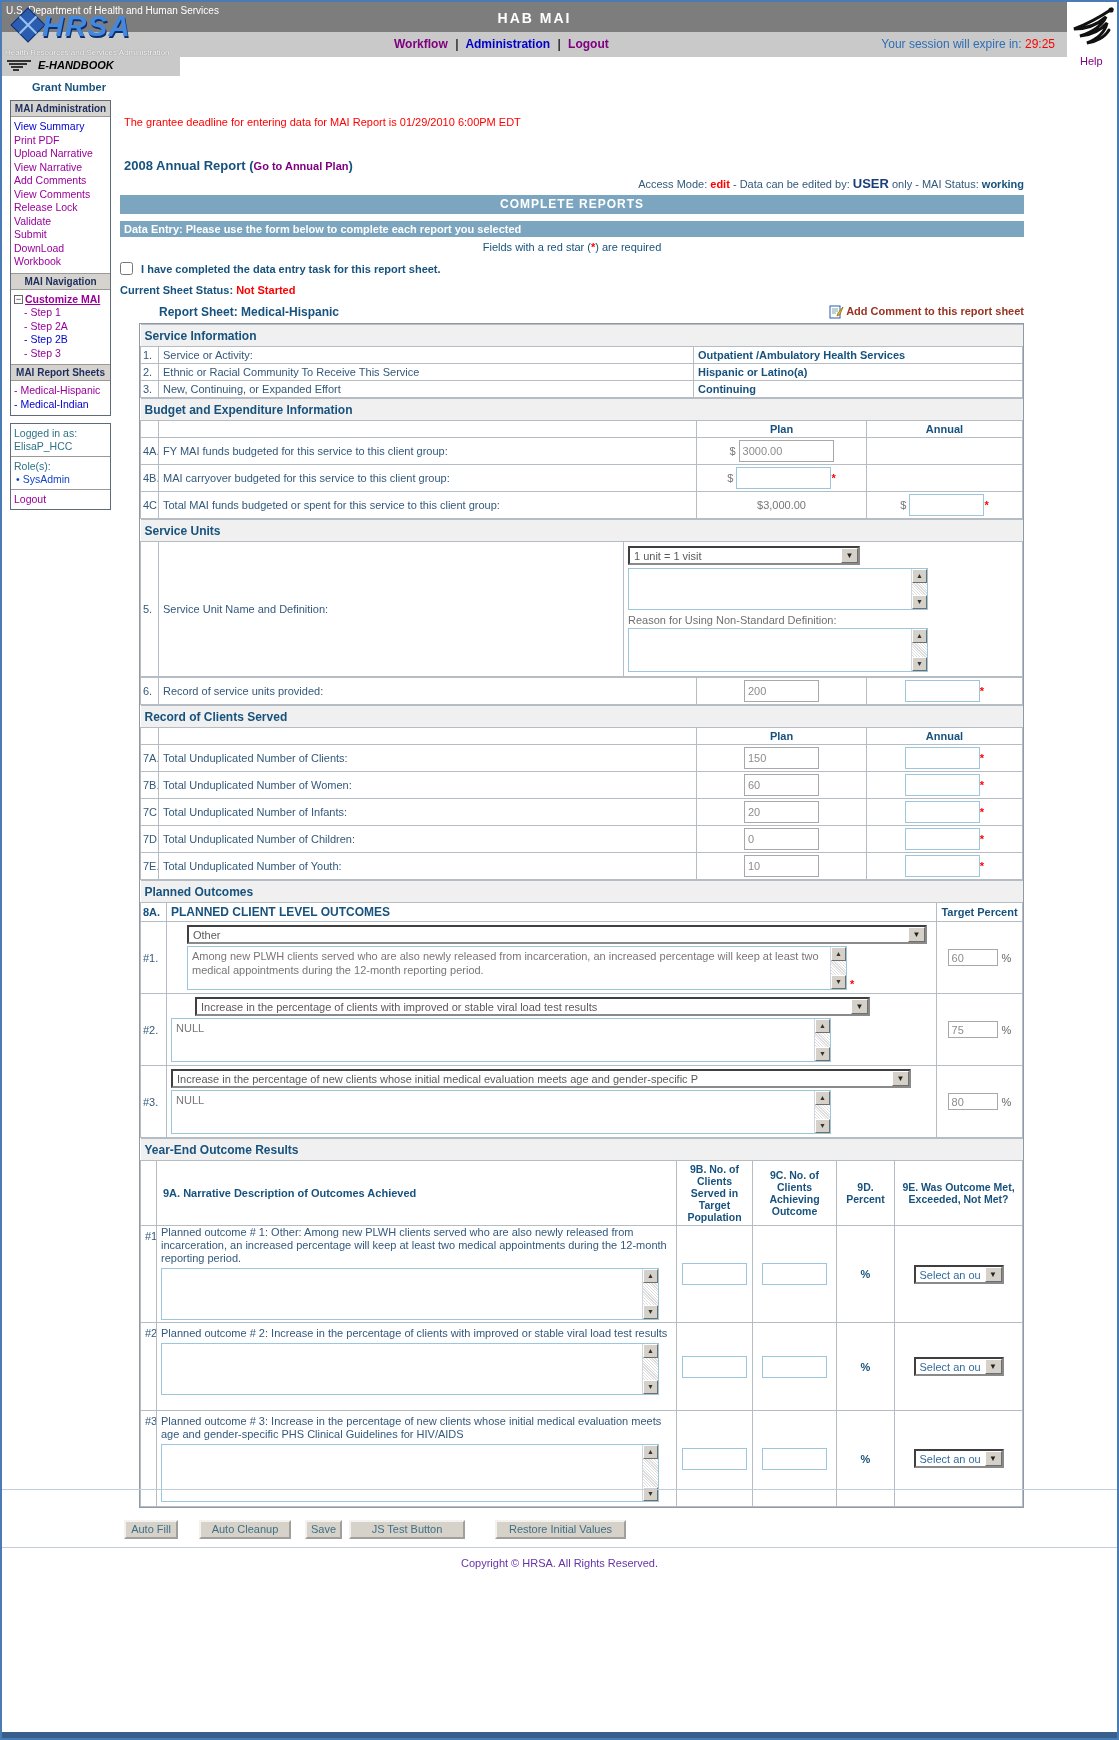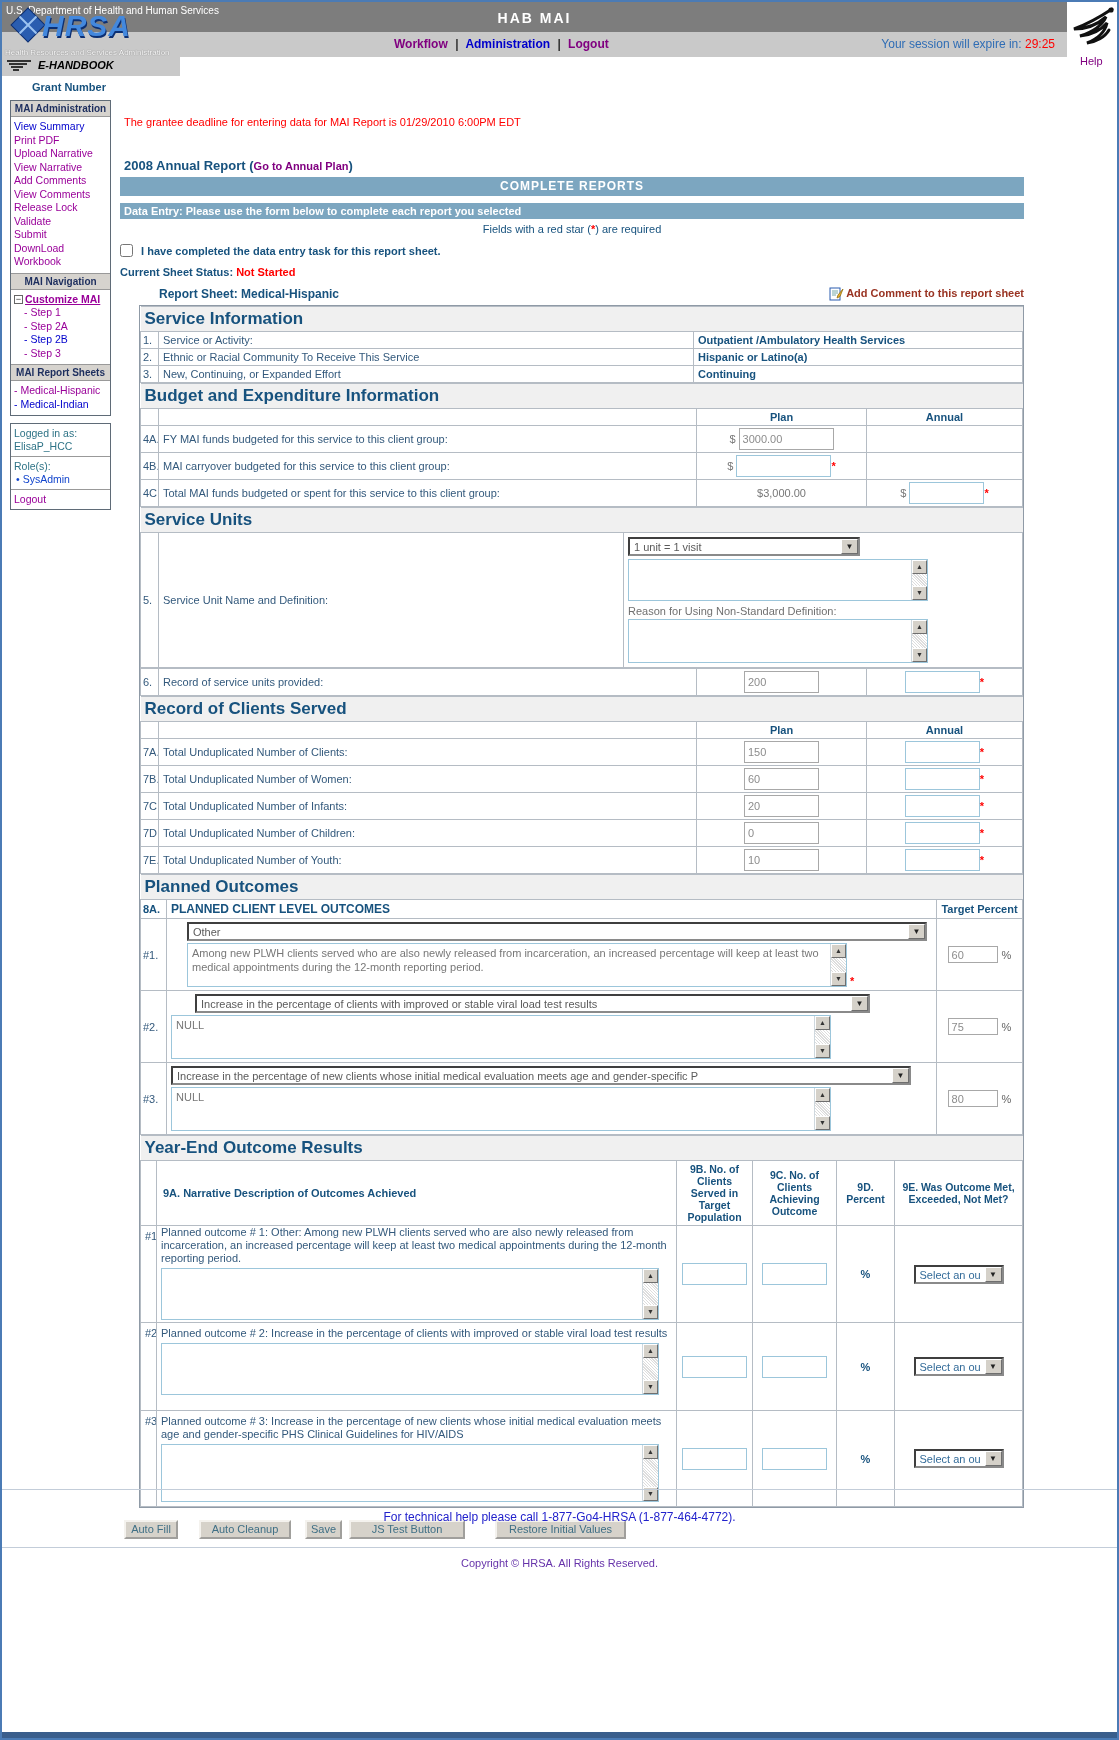--- a/index.html
+++ b/index.html
@@ -66,21 +66,21 @@
   .statusrow .sv { color:#ff0000; }
   .sheetrow { margin:8px 0 0 19px; width:885px; display:flex; justify-content:space-between; align-items:flex-end; }
   .sheettitle { margin-left:20px; font-size:12px; font-weight:bold; color:#17527e; }
   .addcomment { font-size:11px; font-weight:bold; color:#993322; cursor:pointer; }
   .addcomment svg { vertical-align:-4px; margin-right:2px; }
 
   
   .rtable { margin:4px 0 0 19px; width:885px; border:1px solid #8f9aa6; background:#fff; }
   table { border-collapse:collapse; width:100%; table-layout:fixed; }
   td { border:1px solid #b5bcc4; font-size:11px; padding:2px 4px; color:#33597c; overflow:hidden; }
-  tr.sect td { background:#f0f0f0; color:#17527e; font-weight:bold; font-size:17px; height:22px; border-left:none; border-right:none; padding-left:4px; }
+  tr.sect td { background:#f0f0f0; color:#17527e; font-weight:bold; font-size:12px; height:22px; border-left:none; border-right:none; padding-left:4px; }
   td.num { padding-left:2px; padding-right:1px; }
   td.val { font-weight:bold; color:#17527e; }
   td.ph { font-weight:bold; color:#17527e; text-align:center; }
   td.c { text-align:center; }
   .inp { height:22px; border:1px solid #a8a8a8; font-size:11px; padding:1px 3px; color:#8c8c8c; background:#fff; font-family:"Liberation Sans",sans-serif; }
   .inp.edit { border:1px solid #9cc6db; color:#444; }
   .w75 { width:75px; } .w95 { width:95px; } .w65 { width:65px; }
   .money { color:#777; }
   .fsel { position:relative; background:#fff; border:2px solid #8a8a8a; border-top-color:#3f3f3f; border-left-color:#3f3f3f; height:19px; font-size:11px; color:#5a5a5a; padding:2px 22px 0 4px; white-space:nowrap; overflow:hidden; cursor:pointer; }
   .fsel .arr { position:absolute; right:0; top:0; bottom:0; width:17px; background:#d5d1c9; border:1px solid; border-color:#fff #6e6e6e #6e6e6e #fff; text-align:center; font-size:8px; line-height:14px; color:#222; }
@@ -197,20 +197,28 @@
   </div>
 
   <div class="main">
     <div class="deadline">The grantee deadline for entering data for MAI Report is 01/29/2010 6:00PM EDT</div>
 
     <div class="titlerow">
       <span>2008 Annual Report</span>
       <span>(</span><span class="gotolink">Go to Annual Plan</span><span>)</span>
     </div>
 
+    <div class="accessrow">
+      <span>Access Mode:</span>
+      <span class="mode">edit</span>
+      <span>- Data can be edited by:</span>
+      <span class="usr">USER</span>
+      <span>only - MAI Status:</span>
+      <span class="wrk">working</span>
+    </div>
 
     <div class="bar1">COMPLETE REPORTS</div>
     <div class="bar2">Data Entry: Please use the form below to complete each report you selected</div>
 
     <div class="reqrow">
       <span>Fields with a red star (</span><span class="star">*</span><span>) are required</span>
     </div>
 
     <div class="chkrow">
       <input type="checkbox" style="">
@@ -574,17 +582,16 @@
     <div class="btnrow">
       <div class="btn b1">Auto Fill</div>
       <div class="btn b2">Auto Cleanup</div>
       <div class="btn b3">Save</div>
       <div class="btn b4">JS Test Button</div>
       <div class="btn b5">Restore Initial Values</div>
     </div>
   </div>
 
   <div class="fline1"></div>
-  <div class="fhelp">For technical help please call 1-877-Go4-HRSA (1-877-464-4772).</div>
   <div class="fline2"></div>
   <div class="fcopy">Copyright © HRSA. All Rights Reserved.</div>
   <div class="fbottom"></div>
 </div>
 
 </body></html>

